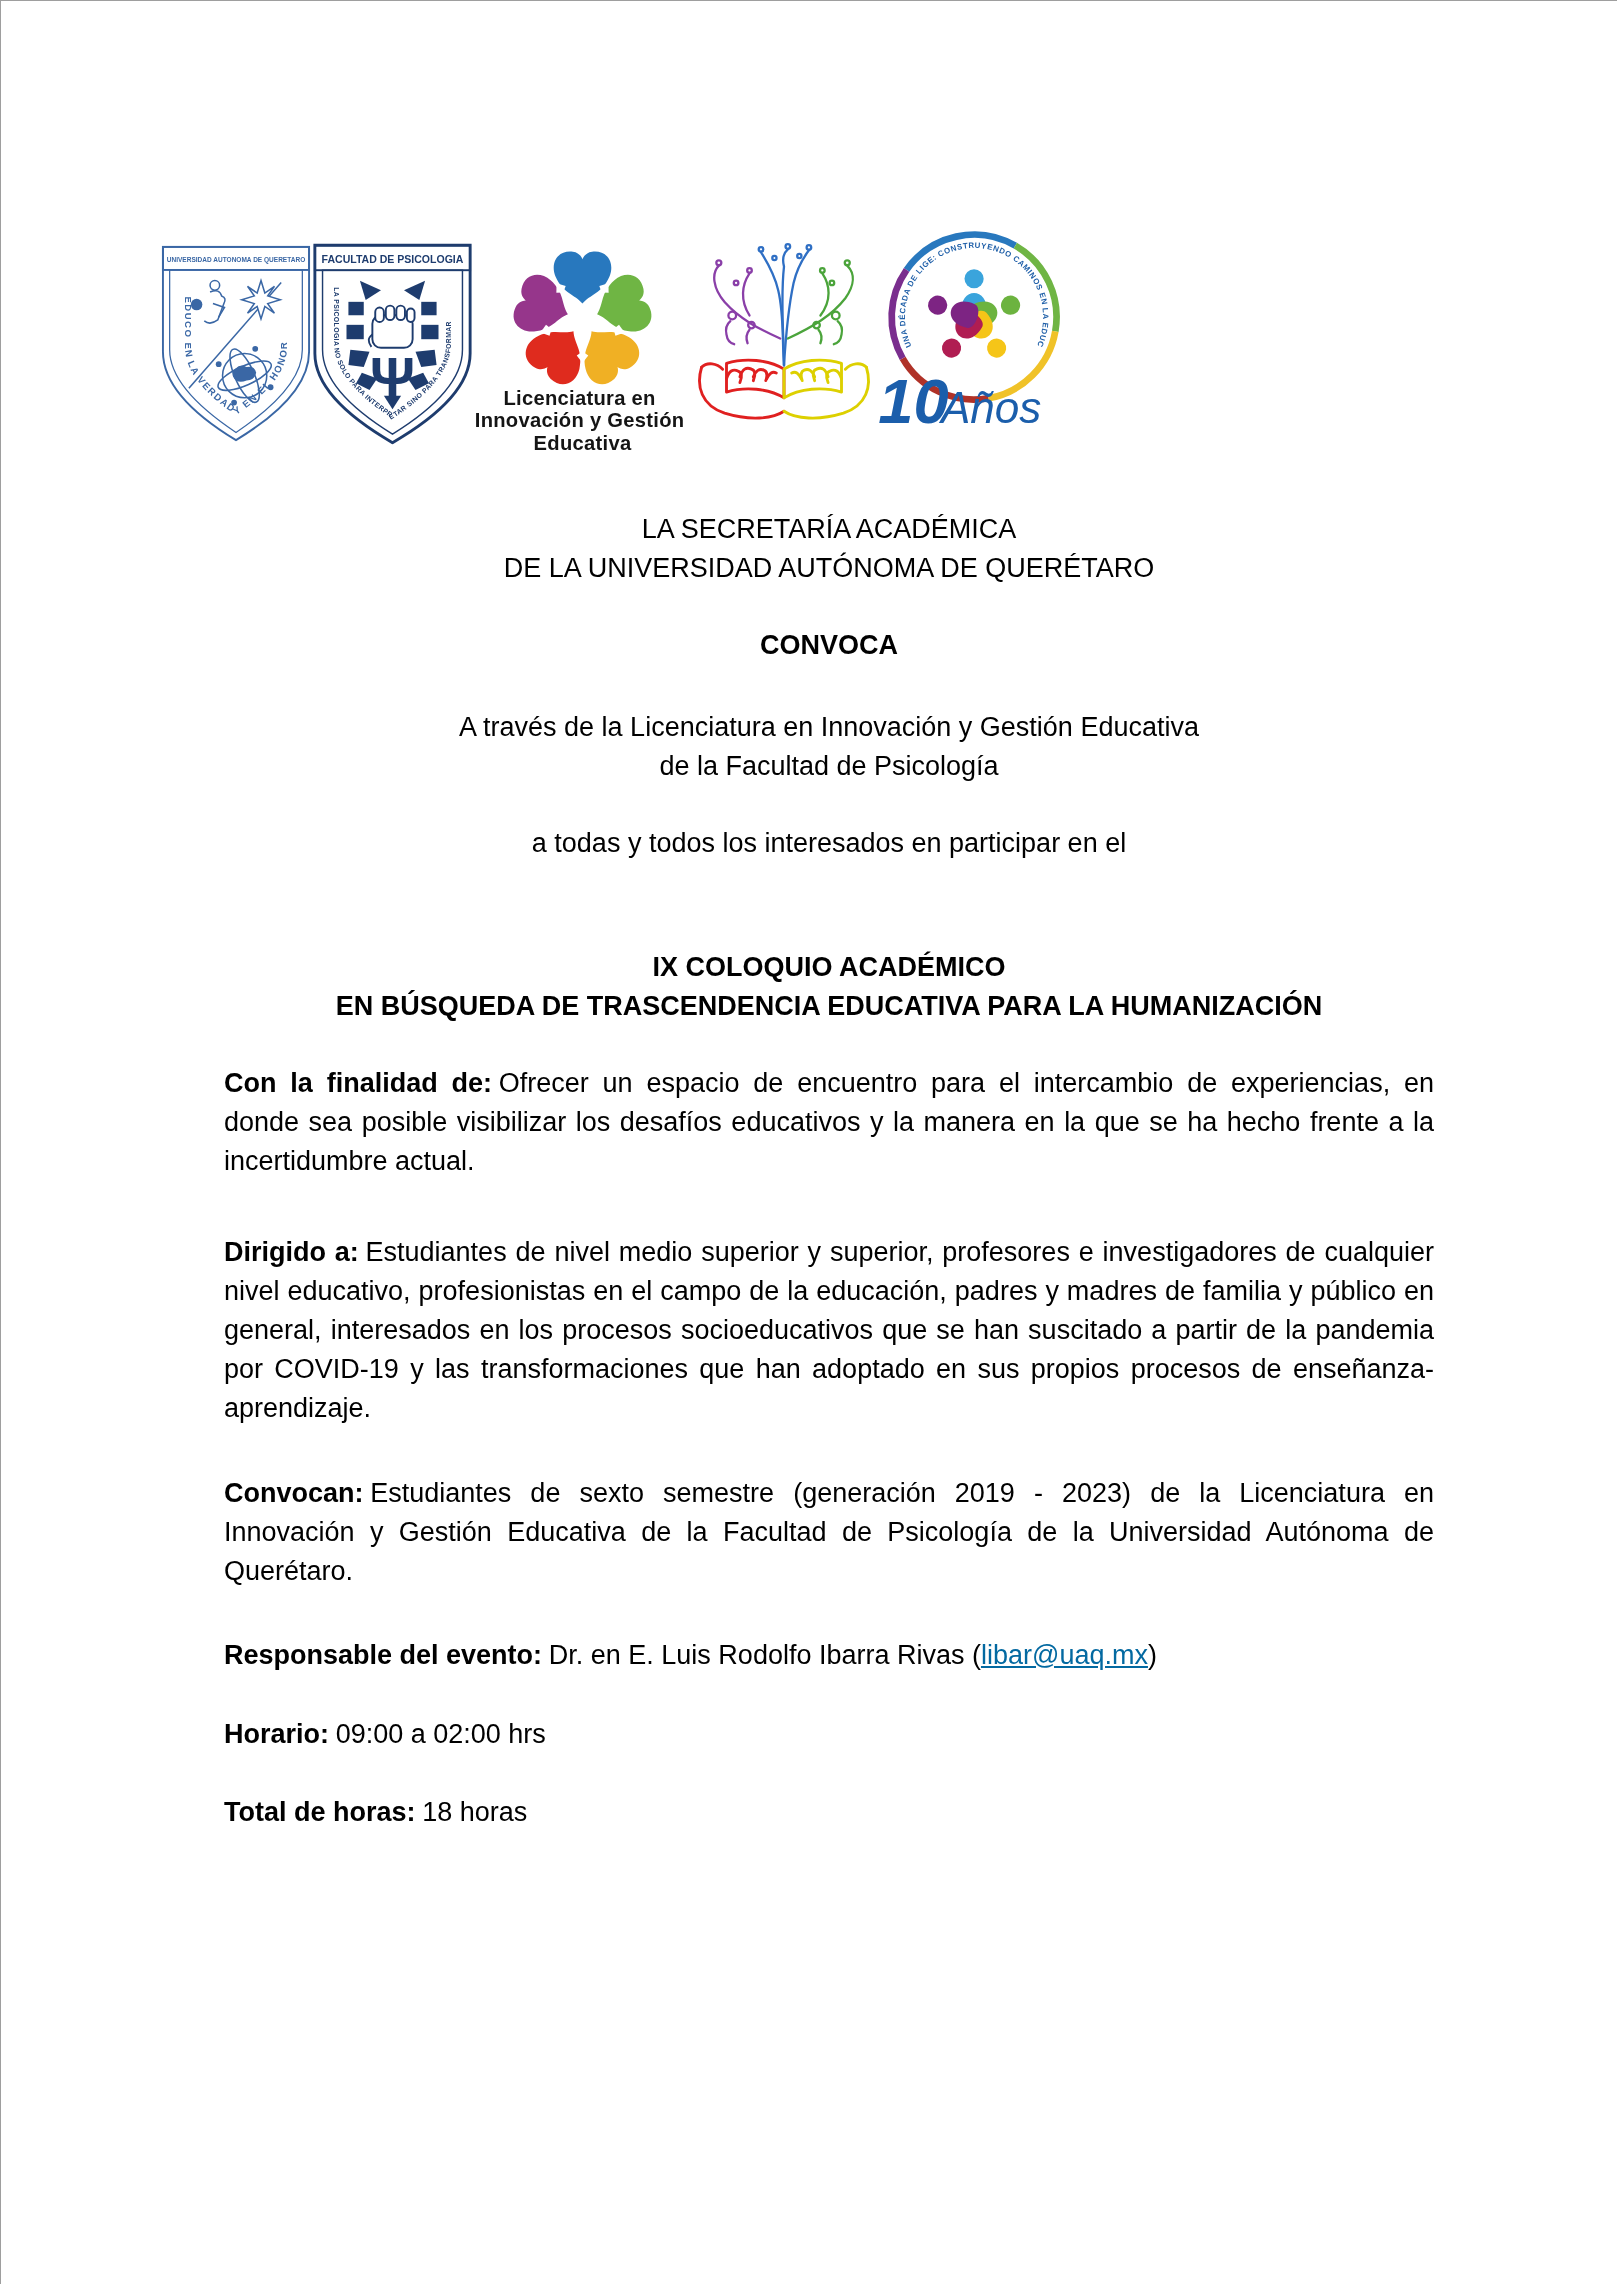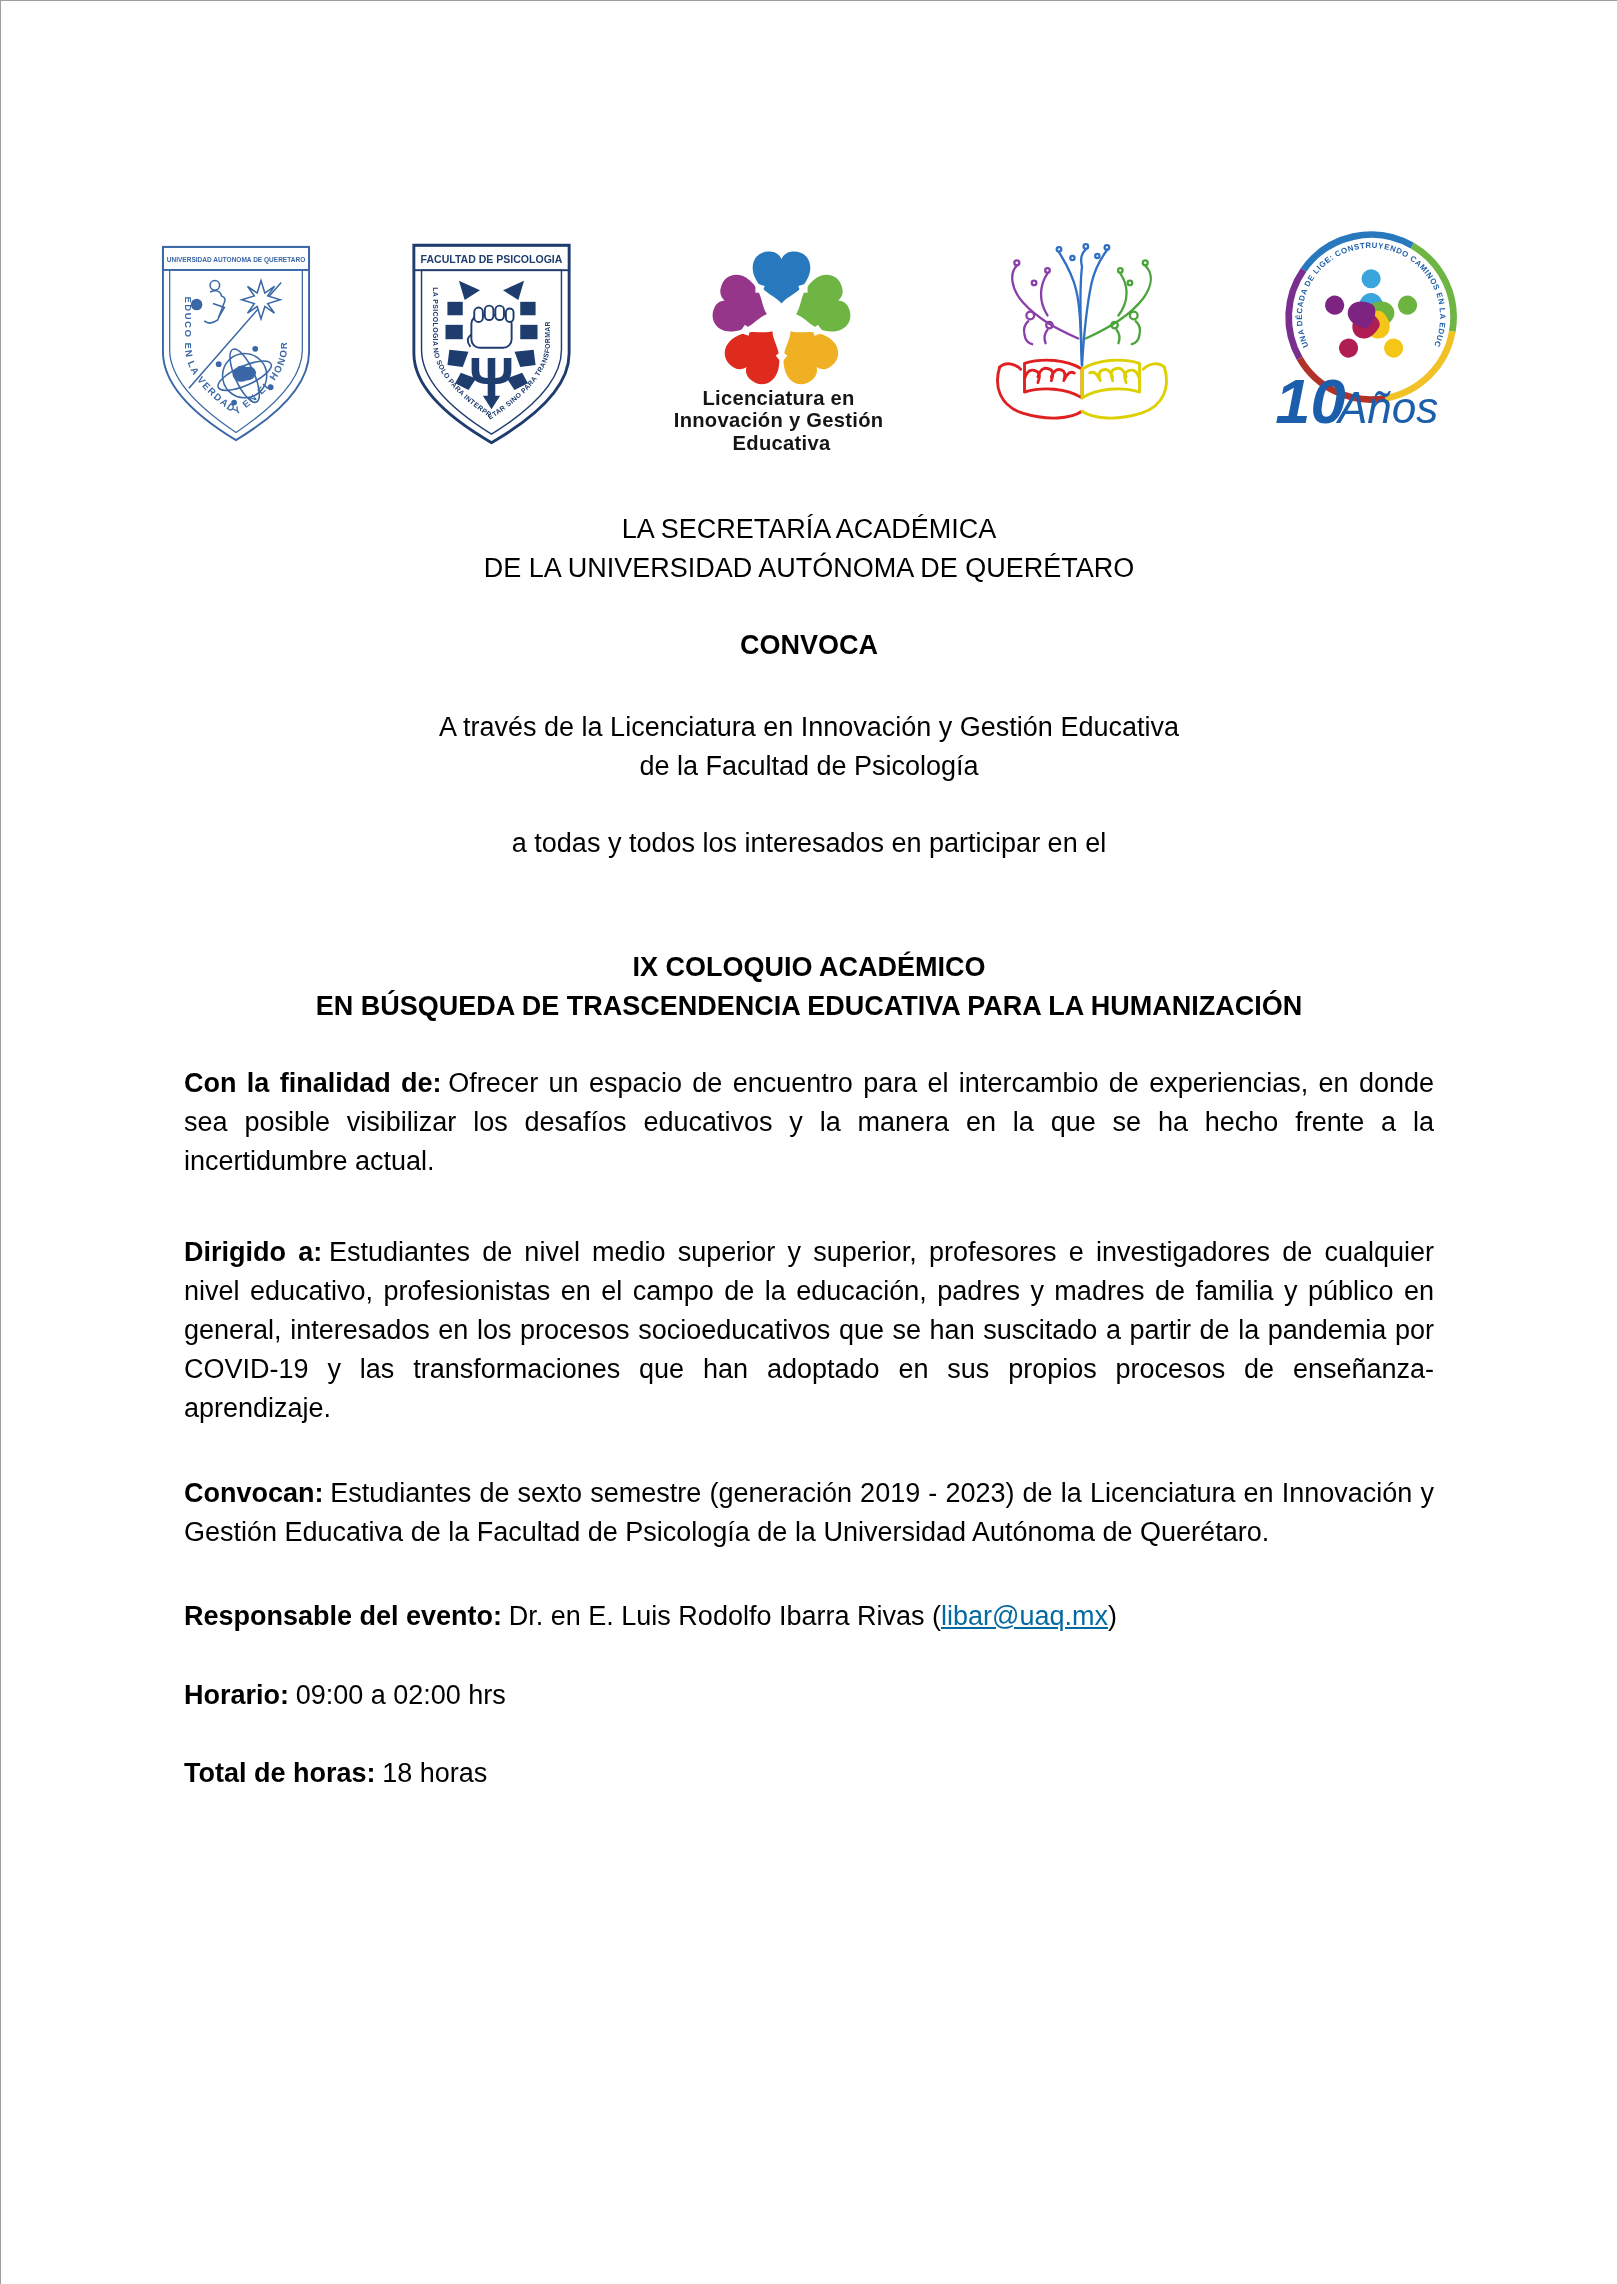--- a/index.html
+++ b/index.html
@@ -10,26 +10,26 @@
     background:#ffffff;
     border:1.9px solid #9e9e9e;
     font-family:"Liberation Sans","DejaVu Sans",sans-serif;
     color:#000;
     font-size:27px;line-height:39px;
     overflow:hidden;
   }
   .logos{
     margin:222px 144px 0 159px;
     height:223px;
-    display:flex;justify-content:space-between;align-items:flex-start;text-decoration:underline;
+    display:flex;justify-content:flex-start;align-items:flex-start;text-decoration:underline;
   }
   .logo{flex:0 0 auto;}
   .m22{margin-top:21px;} .m20{margin-top:19px;} .m3{margin-top:2.9px;}
   .center{text-align:center;}
-  .content{padding:0 183px;}
+  .content{padding:0 183px;margin-left:40px;}
   .h-block{margin-top:64px;}
   .convoca{margin-top:38px;font-weight:bold;}
   .via{margin-top:43px;}
   .invite{margin-top:38px;}
   .event-title{margin-top:85px;font-weight:bold;}
   .para{margin-top:38px;text-align:justify;}
   .para.g54{margin-top:52px;}
   .para.g48{margin-top:46px;}
   .detail{margin-top:42px;}
   .detail.g47{margin-top:45px;}

